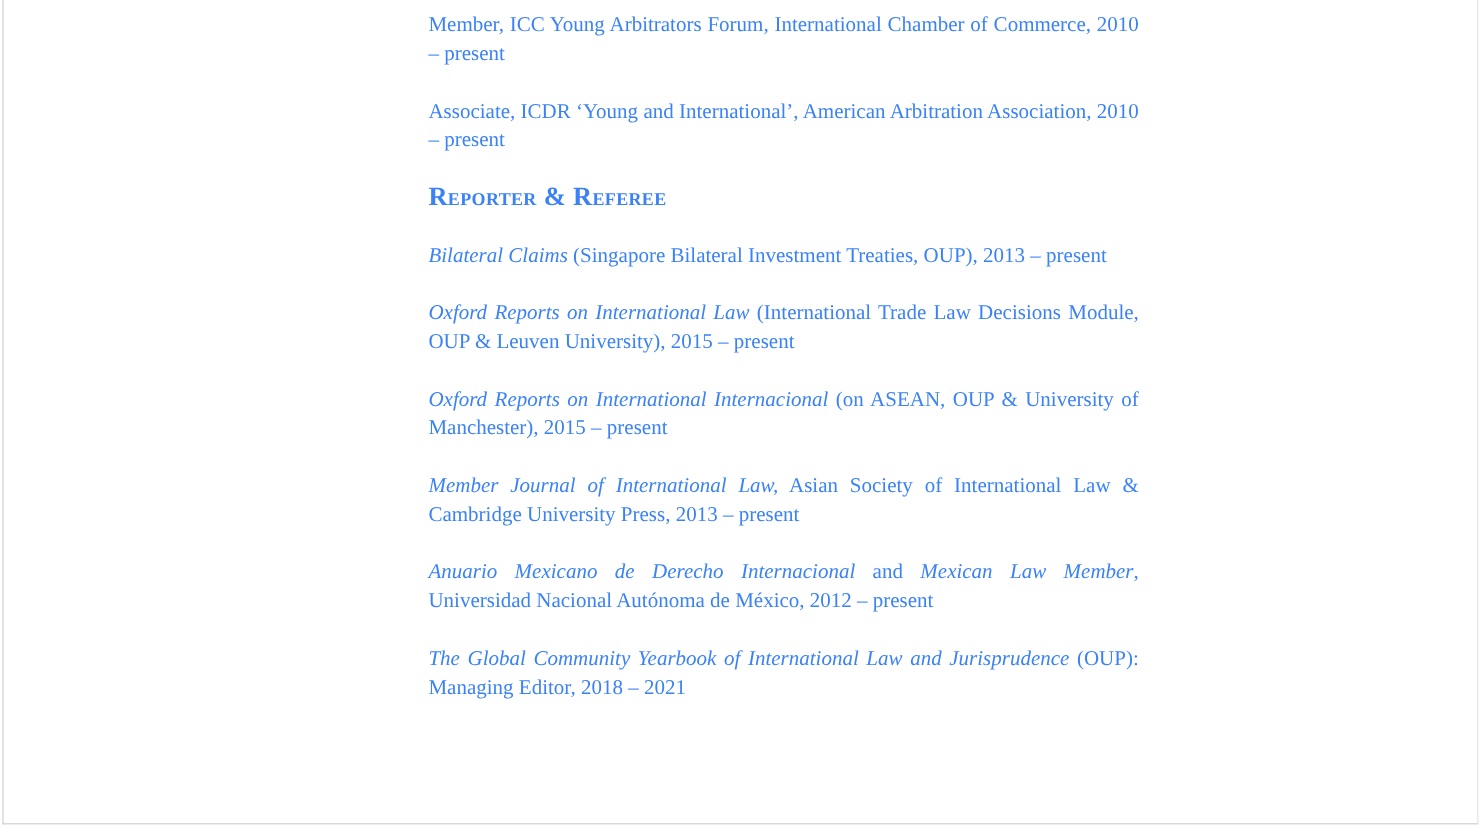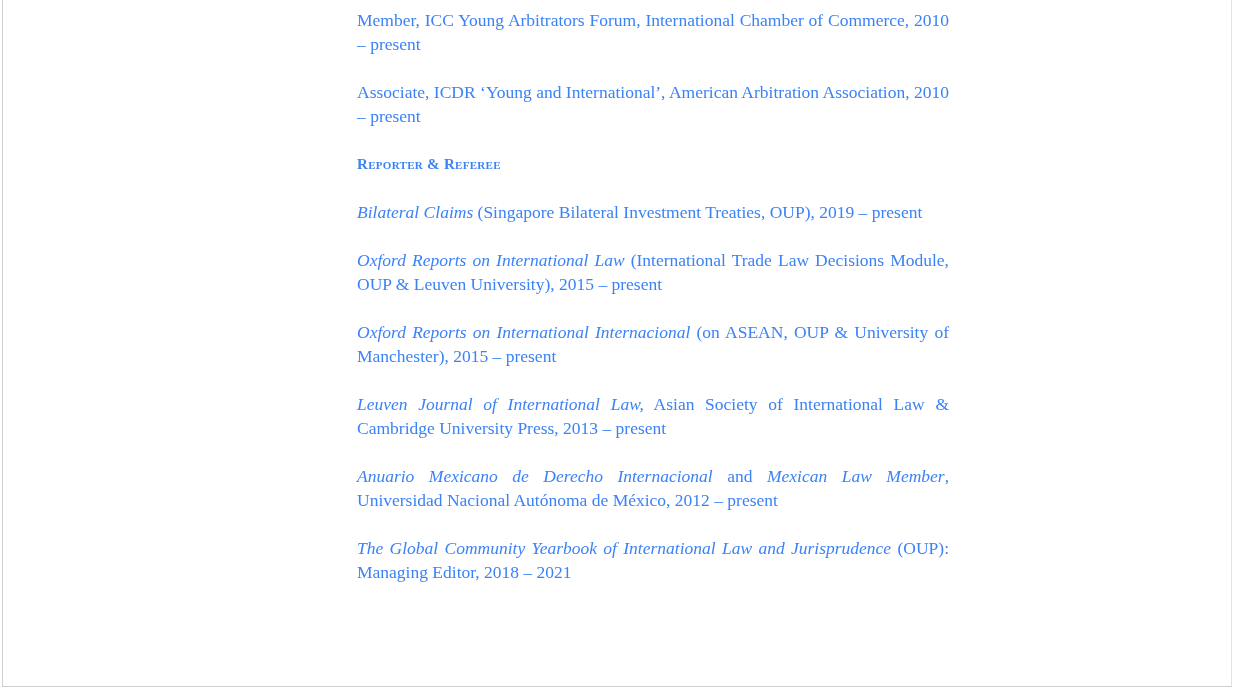--- a/index.html
+++ b/index.html
@@ -37,36 +37,36 @@
     text-align: justify;
     text-justify: inter-word;
   }
   .para em {
     font-style: italic;
   }
   .section-heading {
     margin: 0 0 24px 0;
     font-weight: bold;
     font-variant: small-caps;
-    font-size: 15px;
+    font-size: 22px;
     line-height: 24px;
     letter-spacing: 0.3px;
     text-align: left;
   }
 </style>
 </head>
 <body>
 
 <div class="pdf-page">
   <div class="text-column">
     <div id="paragraph-container">
         <p class="para"><span>Member, ICC Young Arbitrators Forum, International Chamber of Commerce, 2010 – present</span></p>
         <p class="para"><span>Associate, ICDR ‘Young and International’, American Arbitration Association, 2010 – present</span></p>
         <h3 class="section-heading"><span>Reporter &amp; Referee</span></h3>
-        <p class="para"><em>Bilateral Claims</em><span> (Singapore Bilateral Investment Treaties, OUP), 2019 – present</span></p>
+        <p class="para"><em>Bilateral Claims</em><span> (Singapore Bilateral Investment Treaties, OUP), 2013 – present</span></p>
         <p class="para"><em>Oxford Reports on International Law</em><span> (International Trade Law Decisions Module, OUP &amp; Leuven University), 2015 – present</span></p>
         <p class="para"><em>Oxford Reports on International Internacional</em><span> (on ASEAN, OUP &amp; University of Manchester), 2015 – present</span></p>
-        <p class="para"><em>Leuven Journal of International Law,</em><span> Asian Society of International Law &amp; Cambridge University Press, 2013 – present</span></p>
+        <p class="para"><em>Member Journal of International Law,</em><span> Asian Society of International Law &amp; Cambridge University Press, 2013 – present</span></p>
         <p class="para"><em>Anuario Mexicano de Derecho Internacional</em><span> and </span><em>Mexican Law Member</em><span>, Universidad Nacional Autónoma de México, 2012 – present</span></p>
         <p class="para"><em>The Global Community Yearbook of International Law and Jurisprudence</em><span> (OUP): Managing Editor, 2018 – 2021</span></p>
       </div>
   </div>
 </div>
 
 </body></html>

